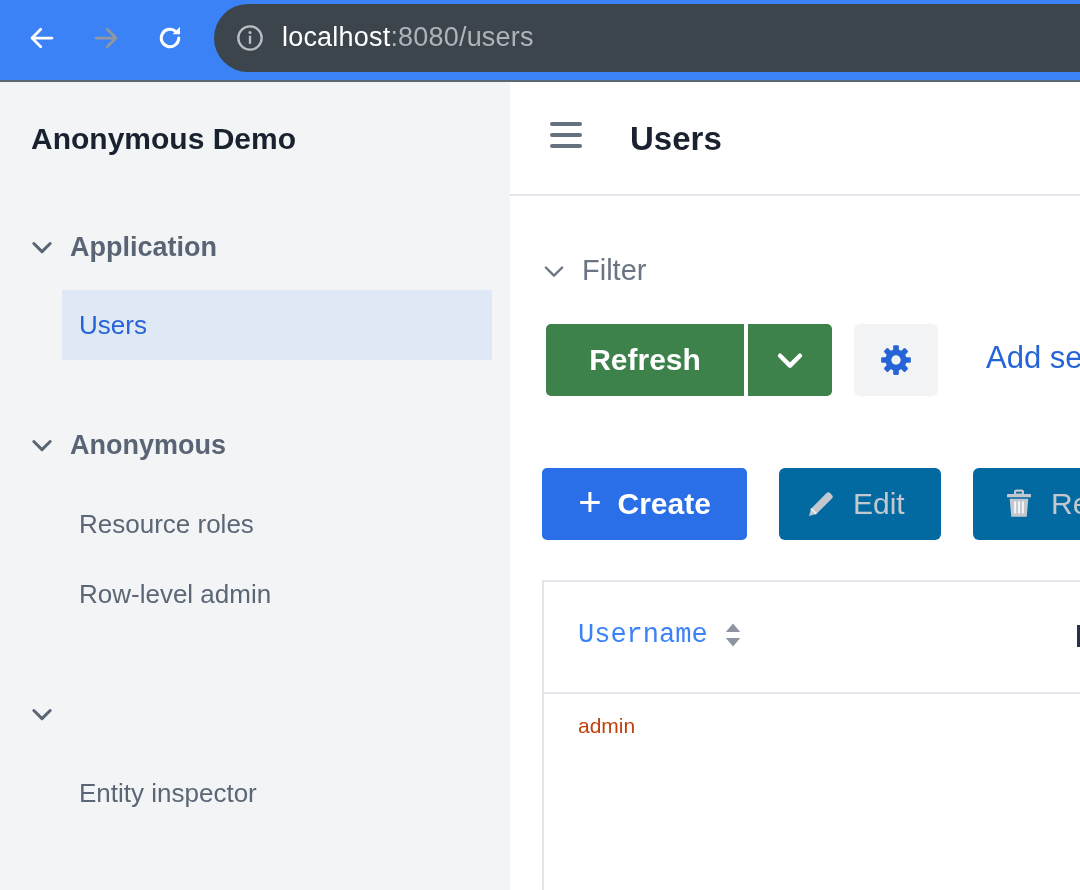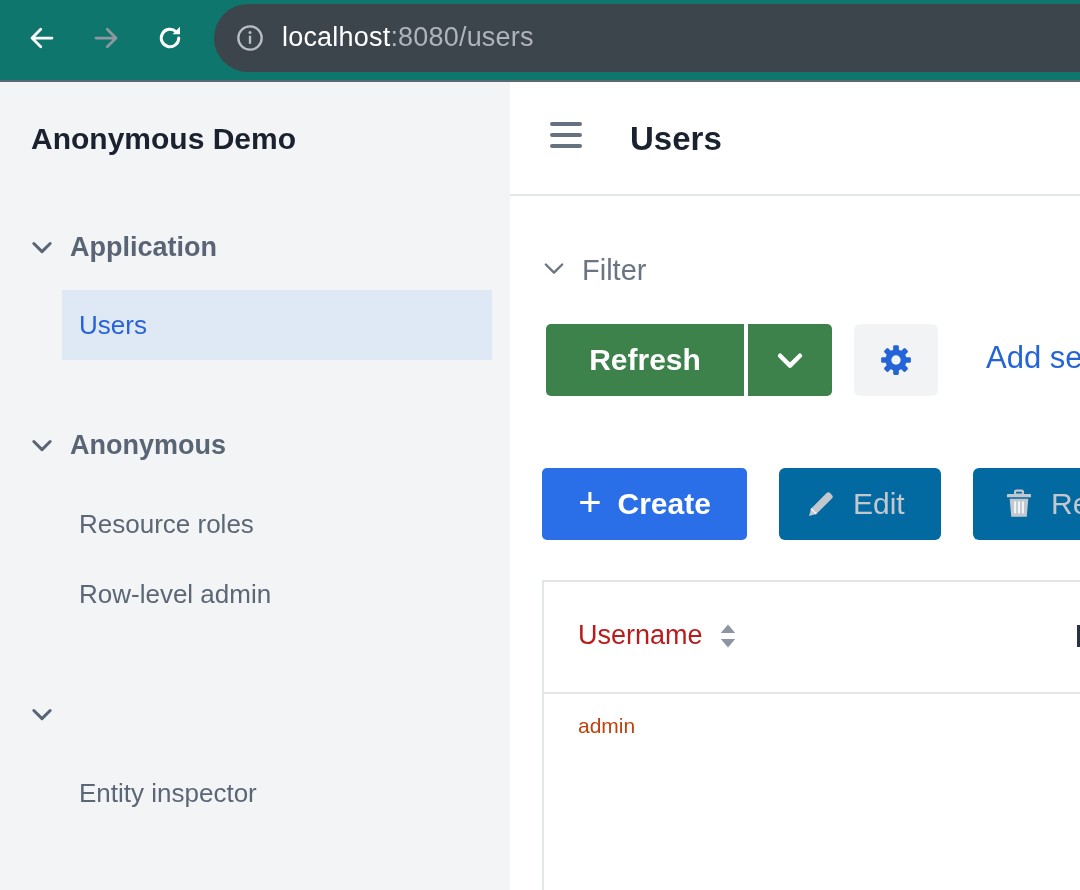--- a/index.html
+++ b/index.html
@@ -1,20 +1,20 @@
 <!DOCTYPE html>
 <html><head>
 <meta charset="utf-8">
 <style>
   * { box-sizing: border-box; margin: 0; padding: 0; }
   html, body { width: 1080px; height: 890px; overflow: hidden; background: #ffffff; }
   body { font-family: "Liberation Sans", "DejaVu Sans", sans-serif; position: relative; }
 
   
-  .browser-bar { position: absolute; left: 0; top: 0; width: 1080px; height: 82px; background: #0f766e; border-bottom: 2px solid #5b6872; text-decoration: underline; }
+  .browser-bar { position: absolute; left: 0; top: 0; width: 1080px; height: 82px; background: #3b82f6; border-bottom: 2px solid #5b6872; text-decoration: underline; }
   .nav-btn { position: absolute; top: 20px; width: 36px; height: 36px; display: flex; align-items: center; justify-content: center; cursor: pointer; }
   .nav-btn svg { width: 30px; height: 30px; }
   .omnibox { position: absolute; left: 214px; top: 4px; width: 900px; height: 68px; background: #3c444c; border-radius: 34px; }
   .info-icon { position: absolute; left: 22px; top: 20px; width: 28px; height: 28px; }
   .url { position: absolute; left: 68px; top: 18px; font-size: 27px; letter-spacing: 0.2px; white-space: nowrap; }
   .url .host { color: #ffffff; }
   .url .rest { color: #aeb4ba; }
 
   
   .sidebar { position: absolute; left: 0; top: 82px; width: 616px; height: 808px; background: #f3f4f6; border-right: 6px solid #14532d; }
@@ -26,21 +26,21 @@
   .nav-item { position: absolute; left: 62px; width: 430px; height: 70px; display: flex; align-items: center; padding-left: 17px; font-size: 26px; color: #5b6676; cursor: pointer; }
   .nav-item.active { background: #dfe8f5; color: #2662d9; }
 
   
   .main { position: absolute; left: 510px; top: 82px; width: 570px; height: 808px; background: #ffffff; overflow: hidden; }
   .topbar { position: absolute; left: 0; top: 0; width: 570px; height: 114px; border-bottom: 2px solid #e3e6ea; }
   .hamburger { position: absolute; left: 40px; top: 40px; width: 36px; height: 30px; cursor: pointer; }
   .hamburger span { display: block; height: 4px; border-radius: 2px; background: #677281; margin-bottom: 7px; width: 32px; }
   .page-title { position: absolute; left: 120px; top: 38px; font-size: 33px; font-weight: bold; color: #1a2230; }
 
-  .filter-toggle { position: absolute; left: 30px; top: 172px; display: flex; cursor: pointer; }
+  .filter-toggle { position: absolute; left: 30px; top: 172px; display: flex; align-items: center; cursor: pointer; }
   .filter-toggle svg { width: 28px; height: 28px; margin-right: 14px; }
   .filter-label { font-size: 29px; color: #6b7482; }
 
   .refresh-group { position: absolute; left: 36px; top: 242px; height: 72px; display: flex; }
   .btn-refresh { width: 198px; height: 72px; background: #3d824b; color: #ffffff; font-size: 30px; font-weight: bold; display: flex; align-items: center; justify-content: center; border-radius: 5px 0 0 5px; cursor: pointer; }
   .btn-refresh-dd { width: 84px; height: 72px; margin-left: 4px; background: #3d824b; border-radius: 0 5px 5px 0; display: flex; align-items: center; justify-content: center; cursor: pointer; }
   .btn-refresh-dd svg { width: 34px; height: 34px; }
   .btn-settings { position: absolute; left: 344px; top: 242px; width: 84px; height: 72px; background: #f2f3f5; border-radius: 6px; display: flex; align-items: center; justify-content: center; cursor: pointer; }
   .btn-settings svg { width: 34px; height: 34px; }
   .add-link { position: absolute; left: 476px; top: 258px; font-size: 31px; color: #2564d6; white-space: nowrap; cursor: pointer; }
@@ -48,21 +48,21 @@
   .btn-create { position: absolute; left: 32px; top: 386px; width: 205px; height: 72px; background: #2a6ee8; color: #ffffff; border-radius: 5px; display: flex; align-items: center; justify-content: center; font-size: 30px; font-weight: bold; cursor: pointer; }
   .btn-create .plus { font-size: 40px; font-weight: normal; margin-right: 16px; line-height: 1; margin-top: -4px; }
   .btn-disabled { position: absolute; top: 386px; height: 72px; background: #0369a1; border-radius: 6px; display: flex; align-items: center; color: #c3c8cf; font-size: 30px; white-space: nowrap; overflow: hidden; }
   .btn-edit { left: 269px; width: 162px; padding-left: 26px; }
   .btn-remove { left: 463px; width: 160px; padding-left: 30px; }
   .btn-disabled svg { width: 32px; height: 32px; margin-right: 16px; flex-shrink: 0; }
 
   .table { position: absolute; left: 32px; top: 498px; width: 600px; height: 330px; border: 2px solid #e2e5e9; border-right: none; }
   .thead { position: absolute; left: 0; top: 0; width: 100%; height: 112px; border-bottom: 2px solid #e3e6ea; }
   .th-username { position: absolute; left: 34px; top: 38px; display: flex; align-items: center; cursor: pointer; }
-  .th-text { font-size: 27px; color: #b91c1c; }
+  .th-text { font-size: 27px; color: #3b82f6; font-family: Liberation Mono, monospace; }
   .sort-icon { width: 18px; height: 26px; margin-left: 16px; }
   .th-next { position: absolute; left: 533px; top: 43px; width: 3px; height: 22px; background: #283242; }
   .row { position: absolute; left: 0; top: 114px; width: 100%; height: 72px; cursor: pointer; }
   .cell-username { position: absolute; left: 34px; top: 18px; font-size: 21px; color: #c2410c; }
 </style>
 </head>
 <body>
 
 <div class="browser-bar">
   <div class="nav-btn" style="left:24px;">

